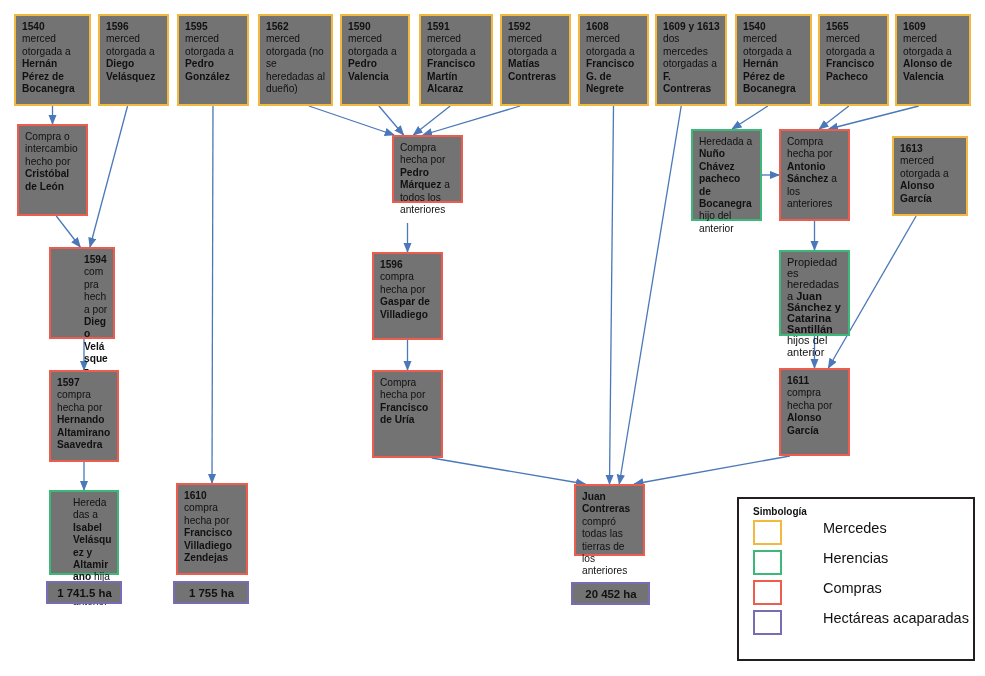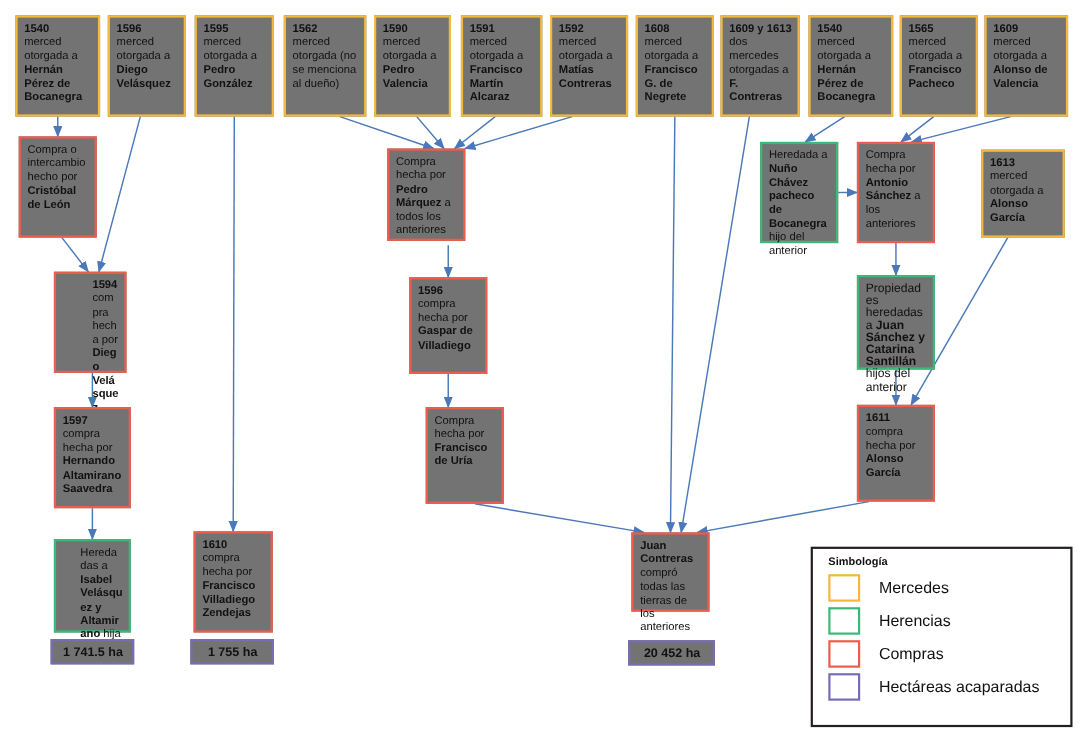--- a/index.html
+++ b/index.html
@@ -9,21 +9,21 @@
         padding:5px 5px 4px 6px;font-size:10.2px;line-height:12.4px;color:#111111;}
   .node .t{white-space:normal;word-wrap:break-word;}
   .node b{font-weight:bold;}
   .merced{border-color:#f2b93e;}
   .herencia{border-color:#3cb878;}
   .compra{border-color:#ed5c4d;}
   .hect{border-color:#7a6bb5;display:flex;align-items:center;justify-content:center;font-weight:bold;font-size:11.4px;}
   svg.edges{position:absolute;left:0;top:0;width:985px;height:676px;pointer-events:none;}
   #legend{position:absolute;left:737px;top:497px;width:238px;height:164px;border:2.5px solid #231f20;background:#fff;box-sizing:border-box;}
   #legend .ltitle{font-weight:bold;font-size:10px;margin:7px 0 3px 14px;color:#111;}
-  .lrow{display:flex;align-items:center;margin:1px 0 1px 14px;height:29px;}
+  .lrow{display:flex;margin:1px 0 1px 14px;height:29px;gap:24px;}
   .lsw{width:29px;height:25px;border-width:2.5px;border-style:solid;background:#fff;box-sizing:border-box;flex:0 0 auto;}
   .llab{margin-left:17px;font-size:14.5px;color:#111;}
 </style>
 </head>
 <body>
 
 <div id="stage">
   <svg class="edges" id="edge-layer">
     <defs>
       <marker id="ah" markerWidth="9" markerHeight="9" refX="7.2" refY="3.2" orient="auto" markerUnits="strokeWidth">
@@ -58,21 +58,21 @@
       <div class="node merced" style="left: 14px; top: 14px; width: 77px; height: 92px;">
         <div class="t"><b>1540</b><br><span>merced otorgada a</span> <b>Hernán Pérez de Bocanegra</b></div>
       </div>
       <div class="node merced" style="left: 98px; top: 14px; width: 71px; height: 92px;">
         <div class="t"><b>1596</b><br><span>merced otorgada a</span> <b>Diego Velásquez</b></div>
       </div>
       <div class="node merced" style="left: 177px; top: 14px; width: 72px; height: 92px;">
         <div class="t"><b>1595</b><br><span>merced otorgada a</span> <b>Pedro González</b></div>
       </div>
       <div class="node merced" style="left: 258px; top: 14px; width: 75px; height: 92px;">
-        <div class="t"><b>1562</b><br><span>merced otorgada</span> <span>(no se menciona al dueño)</span></div>
+        <div class="t"><b>1562</b><br><span>merced otorgada</span> <span>(no se heredadas al dueño)</span></div>
       </div>
       <div class="node merced" style="left: 340px; top: 14px; width: 70px; height: 92px;">
         <div class="t"><b>1590</b><br><span>merced otorgada a</span> <b>Pedro Valencia</b></div>
       </div>
       <div class="node merced" style="left: 419px; top: 14px; width: 74px; height: 92px;">
         <div class="t"><b>1591</b><br><span>merced otorgada a</span> <b>Francisco Martín Alcaraz</b></div>
       </div>
       <div class="node merced" style="left: 500px; top: 14px; width: 71px; height: 92px;">
         <div class="t"><b>1592</b><br><span>merced otorgada a</span> <b>Matías Contreras</b></div>
       </div>
@@ -105,27 +105,27 @@
       </div>
       <div class="node hect" style="left: 46px; top: 581px; width: 76px; height: 23px;">
         <span>1 741.5 ha</span>
       </div>
       <div class="node compra" style="left: 176px; top: 483px; width: 72px; height: 92px;">
         <div class="t"><b>1610</b><br><span>compra hecha por</span> <b>Francisco Villadiego Zendejas</b></div>
       </div>
       <div class="node hect" style="left: 173px; top: 581px; width: 76px; height: 23px;">
         <span>1 755 ha</span>
       </div>
-      <div class="node compra" style="left: 352px; top: 135px; width: 71px; height: 84px;">
+      <div class="node compra" style="left: 392px; top: 135px; width: 71px; height: 68px;">
         <div class="t"><span>Compra hecha por</span> <b>Pedro Márquez</b> <span>a todos los anteriores</span></div>
       </div>
       <div class="node compra" style="left: 372px; top: 252px; width: 71px; height: 88px;">
         <div class="t"><b>1596</b><br><span>compra hecha por</span> <b>Gaspar de Villadiego</b></div>
       </div>
-      <div class="node compra" style="left: 387px; top: 370px; width: 71px; height: 88px;">
+      <div class="node compra" style="left: 372px; top: 370px; width: 71px; height: 88px;">
         <div class="t"><span>Compra hecha por</span> <b>Francisco de Uría</b></div>
       </div>
       <div class="node herencia" style="left: 691px; top: 129px; width: 71px; height: 92px;">
         <div class="t"><span>Heredada a</span> <b>Nuño Chávez pacheco de Bocanegra</b> <span>hijo del anterior</span></div>
       </div>
       <div class="node compra" style="left: 779px; top: 129px; width: 71px; height: 92px;">
         <div class="t"><span>Compra hecha por</span> <b>Antonio Sánchez</b> <span>a los anteriores</span></div>
       </div>
       <div class="node merced" style="left: 892px; top: 136px; width: 76px; height: 80px;">
         <div class="t"><b>1613</b><br><span>merced otorgada a</span> <b>Alonso García</b></div>

